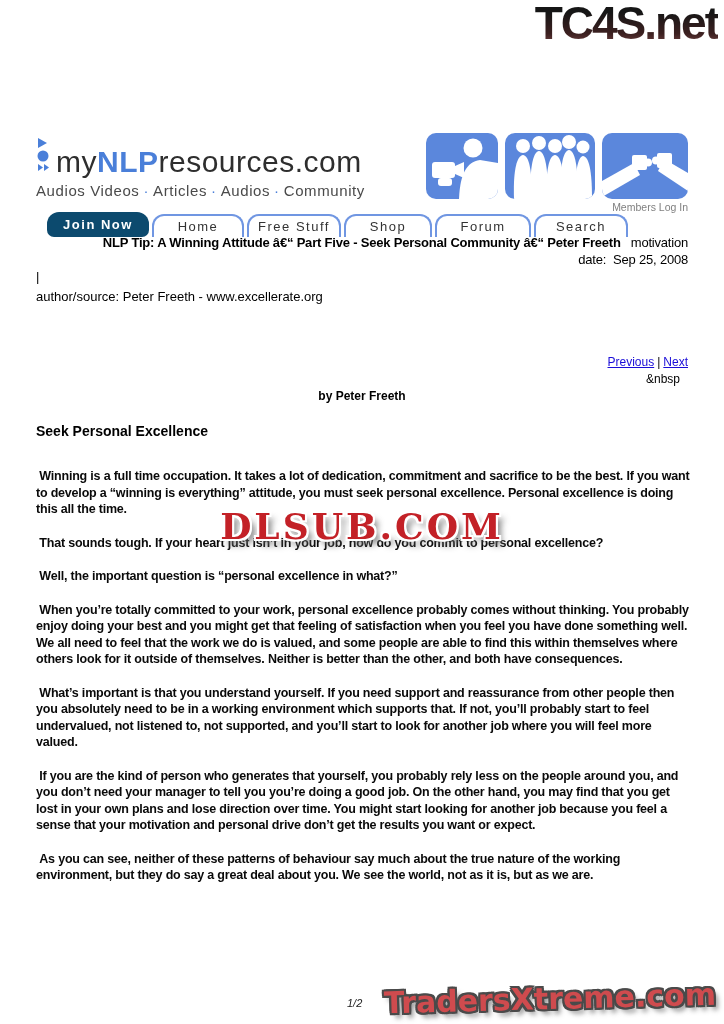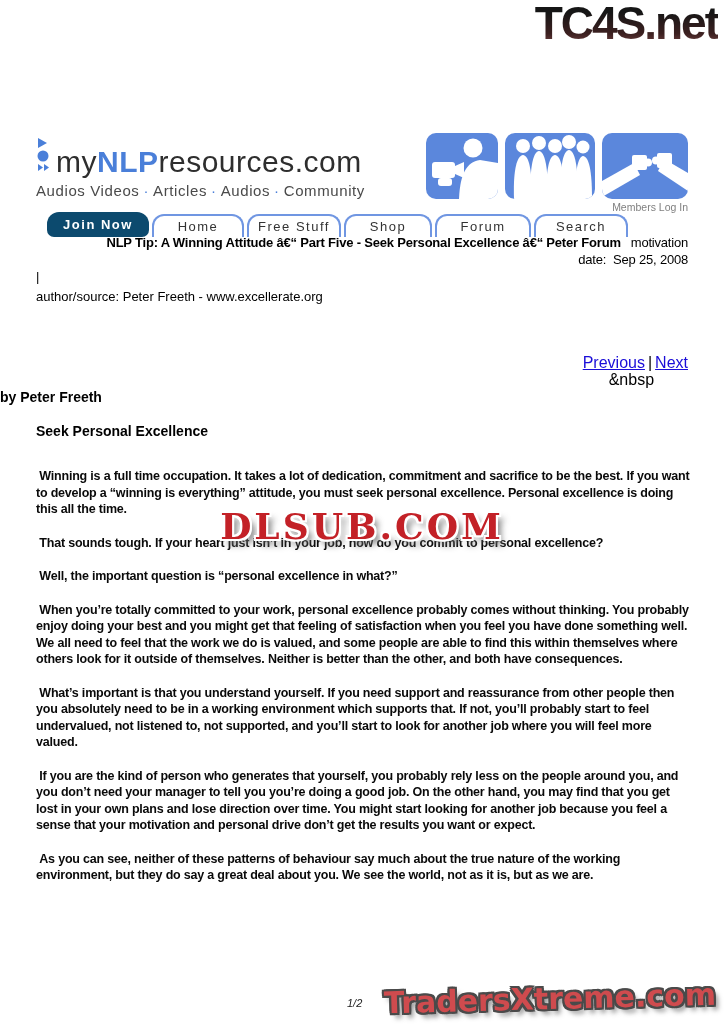--- a/index.html
+++ b/index.html
@@ -49,26 +49,26 @@
   .w-join{width:102px;} .w-home{width:92px;} .w-free{width:94px;} .w-shop{width:88px;} .w-forum{width:96px;} .w-search{width:94px;}
 
   
   .title-block { position:absolute; top:234px; left:36px; width:652px; text-align:right; font-size:13px; line-height:17px; letter-spacing:-0.2px; }
   .title-bold { font-weight:bold; }
   .title-pub { margin-left:10px; }
   .date-line { white-space:pre; }
   .meta { position:absolute; top:267px; left:36px; font-size:13px; line-height:20px; }
 
   
-  .prevnext { position:absolute; top:354px; right:36px; text-align:center; font-size:16px; line-height:17px; }
+  .prevnext { position:absolute; top:354px; right:36px; text-align:right; font-size:12px; line-height:17px; }
   .prevnext a { color:#1a0dd8; text-decoration:underline; cursor:pointer; }
   .pn-sep { padding:0 3px; }
   .nbsp-line { margin-right:8px; }
 
-  .byline { position:absolute; top:389px; left:0; width:724px; text-align:left; font-weight:bold; font-size:14px; }
+  .byline { position:absolute; top:389px; left:0; width:724px; text-align:center; font-weight:bold; font-size:12px; }
   .section-heading { position:absolute; top:423px; left:36px; font-weight:bold; font-size:14px; }
 
   
   .content { position:absolute; top:456px; left:36px; width:654px; }
   .content p {
     font-weight:bold; font-size:12.5px; line-height:16.5px; letter-spacing:-0.2px;
     margin-bottom:17px; white-space:pre-wrap; color:#0a0a0a;margin-top:12px;
   }
 
   
@@ -168,21 +168,21 @@
   <div class="nav">
     <div class="tab join w-join">Join Now</div>
     <div class="tab w-home">Home</div>
     <div class="tab w-free">Free Stuff</div>
     <div class="tab w-shop">Shop</div>
     <div class="tab w-forum">Forum</div>
     <div class="tab w-search">Search</div>
   </div>
 
   <div class="title-block">
-    <div><span class="title-bold">NLP Tip: A Winning Attitude â€“ Part Five - Seek Personal Excellence â€“ Peter Forum</span><span class="title-pub">motivation</span></div>
+    <div><span class="title-bold">NLP Tip: A Winning Attitude â€“ Part Five - Seek Personal Community â€“ Peter Freeth</span><span class="title-pub">motivation</span></div>
     <div class="date-line">date:  Sep 25, 2008</div>
   </div>
 
   <div class="meta">
     <div>|</div>
     <div>author/source: Peter Freeth - www.excellerate.org</div>
   </div>
 
   <div class="prevnext">
     <div>

